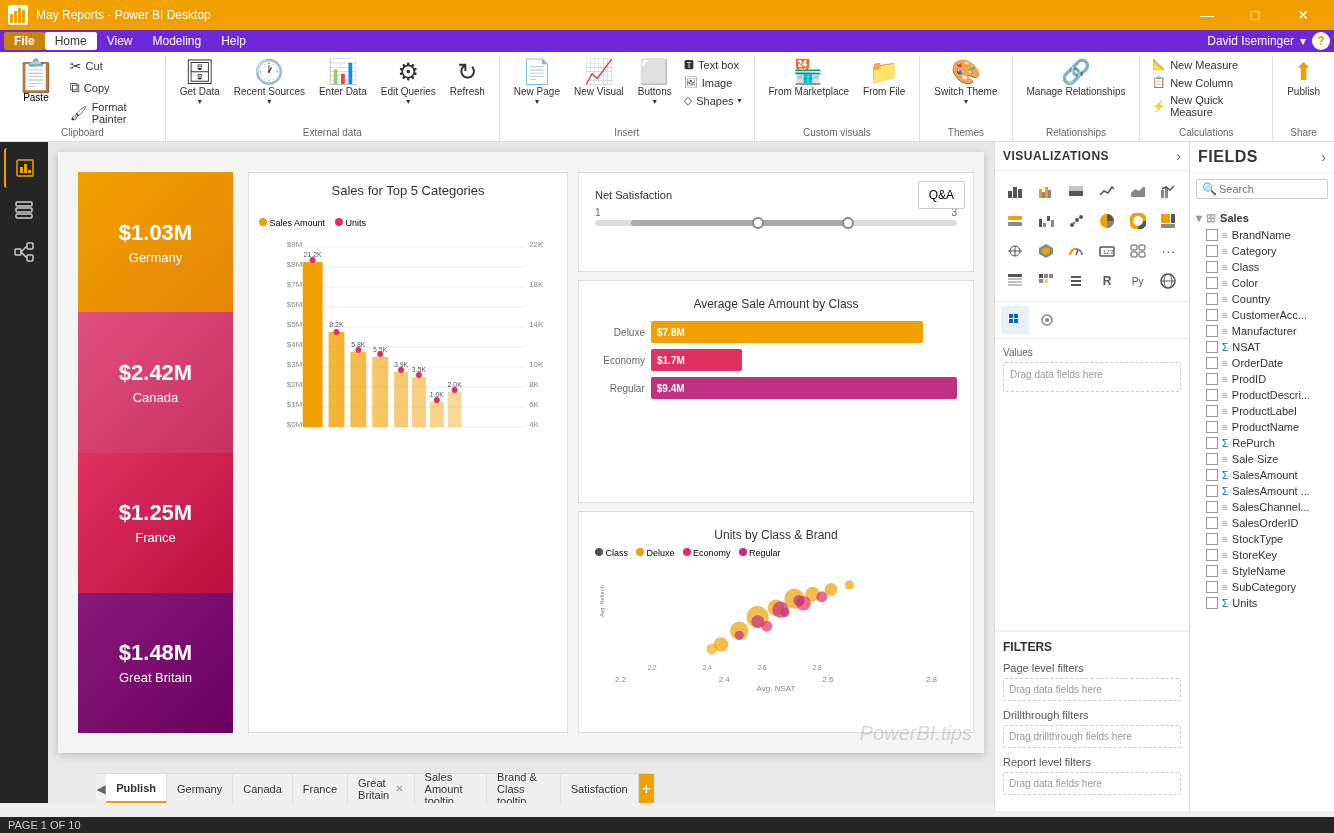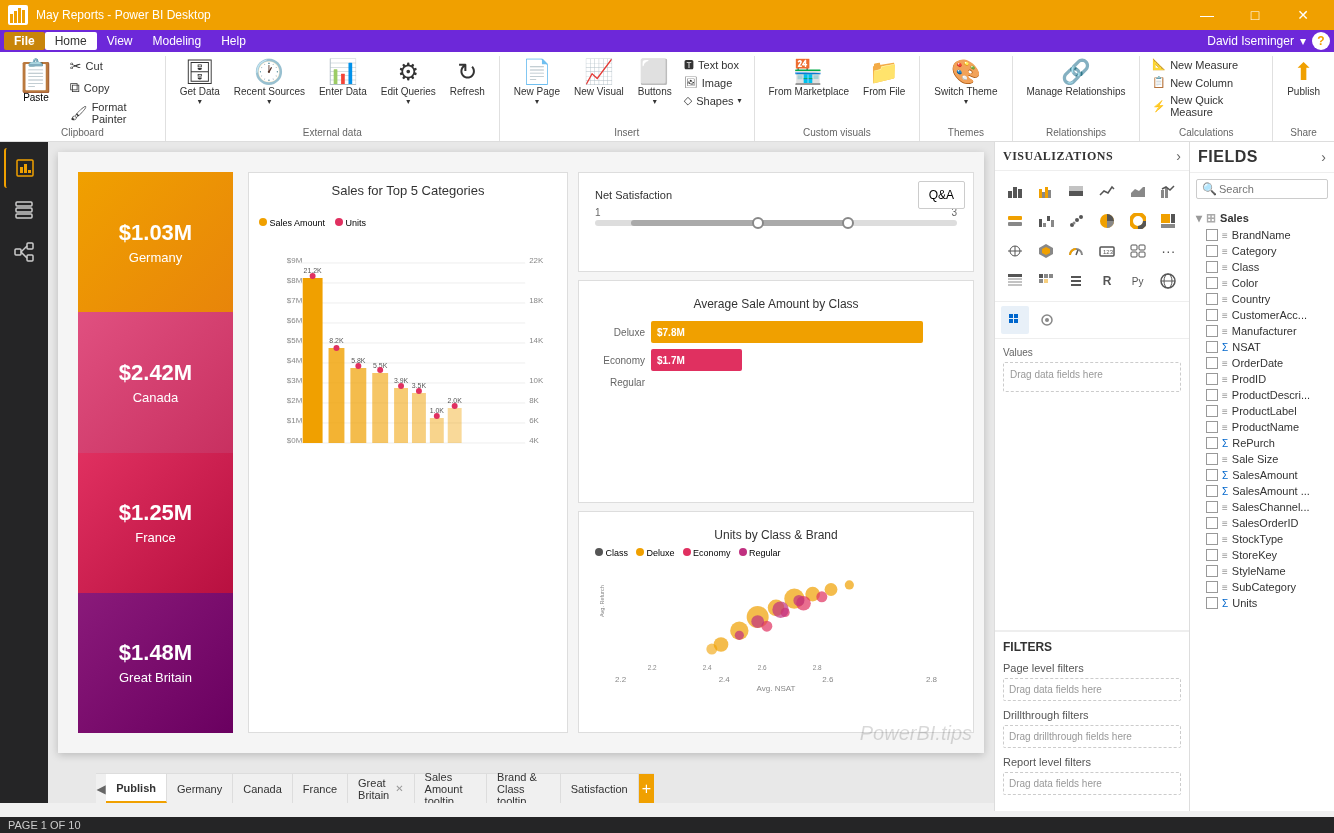--- a/index.html
+++ b/index.html
@@ -51,21 +51,21 @@
     .country-card .amount { font-size: 22px; font-weight: 700; }
     .country-card .name { font-size: 13px; margin-top: 4px; }
     .card-germany { background: linear-gradient(135deg, #f0a000, #e8850a); }
     .card-canada { background: linear-gradient(135deg, #e05080, #c83060); }
     .card-france { background: linear-gradient(135deg, #e03060, #b81040); }
     .card-britain { background: linear-gradient(135deg, #8a1a7a, #6a0060); }
 
     
     #bar-chart-panel { position: absolute; top: 20px; left: 190px; width: 320px; bottom: 20px; background: #fff; border: 1px solid #ddd; padding: 10px; }
     #bar-chart-panel .chart-title { text-align: center; font-size: 13px; color: #333; margin-bottom: 20px; }
-    .chart-legend { display: flex; gap: 10px; font-size: 9px; margin-bottom: 20px; }
+    .chart-legend { display: flex; gap: 10px; font-size: 9px; margin-bottom: 4px; }
     .legend-dot { width: 8px; height: 8px; border-radius: 50%; display: inline-block; }
 
     
     #right-charts { position: absolute; top: 20px; left: 520px; right: 10px; bottom: 20px; display: flex; flex-direction: column; gap: 8px; }
     .right-chart-box { background: #fff; border: 1px solid #ddd; padding: 16px; flex: 1; }
     .right-chart-box .chart-title { font-size: 12px; color: #333; text-align: center; margin-bottom: 6px; }
     .slider-track { height: 6px; background: #ddd; border-radius: 3px; position: relative; margin-bottom: 4px; }
     .slider-fill { position: absolute; height: 100%; background: #aaa; border-radius: 3px; left: 10%; right: 30%; }
     .slider-handle { position: absolute; width: 12px; height: 12px; background: #fff; border: 2px solid #888; border-radius: 50%; top: -3px; left: 50%; transform: translateX(-50%); }
     .qa-btn { background: #fff; border: 1px solid #ccc; padding: 6px 10px; font-size: 12px; cursor: pointer; border-radius: 2px; position: absolute; right: 8px; top: 8px; }
@@ -92,21 +92,21 @@
     .page-tab.active { background: #fff; font-weight: 600; border-bottom: 2px solid #f0a000; }
     .page-tab .tab-close { margin-left: 6px; color: #999; font-size: 10px; }
     .add-tab-btn { width: 30px; height: 100%; display: flex; align-items: center; justify-content: center; background: #f0a000; color: #fff; font-size: 16px; cursor: pointer; margin-left: auto; }
 
     
     #status-bar { position: absolute; bottom: 0; left: 0; right: 0; height: 16px; background: #252526; display: flex; align-items: center; padding: 0 8px; color: #ccc; font-size: 11px; }
 
     
     #viz-panel { position: absolute; top: 142px; right: 145px; width: 195px; bottom: 22px; background: #fff; border-left: 1px solid #ddd; display: flex; flex-direction: column; }
     #viz-header { display: flex; align-items: center; justify-content: space-between; padding: 6px 8px; border-bottom: 1px solid #eee; }
-    #viz-header .title { font-size: 12px; font-weight: 700; color: #333; letter-spacing: 0.5px; font-family: Liberation Serif, serif; }
+    #viz-header .title { font-size: 12px; font-weight: 700; color: #333; letter-spacing: 0.5px; }
     .viz-expand-btn { color: #666; cursor: pointer; font-size: 14px; }
 
     .viz-icons-grid { display: grid; grid-template-columns: repeat(6, 1fr); gap: 2px; padding: 6px; border-bottom: 1px solid #eee; }
     .viz-icon-btn { width: 28px; height: 28px; display: flex; align-items: center; justify-content: center; cursor: pointer; border-radius: 2px; color: #555; font-size: 14px; }
 
     .viz-fields-area { padding: 8px; border-bottom: 1px solid #eee; flex: 1; }
     .viz-field-label { font-size: 10px; color: #666; margin-bottom: 4px; }
     .viz-drop-area { border: 1px dashed #ccc; padding: 6px; font-size: 10px; color: #999; border-radius: 2px; min-height: 30px; }
 
     .filters-section { padding: 8px; border-top: 1px solid #eee; }
@@ -488,20 +488,23 @@
               </div>
           </div>
           <div class="avg-bar-row">
             <div class="avg-bar-label">Economy</div>
             <div class="avg-bar bar-economy" style="width:25%">
                 <span>$1.7M</span>
               </div>
           </div>
           <div class="avg-bar-row">
             <div class="avg-bar-label">Regular</div>
+            <div class="avg-bar bar-regular" style="width:85%">
+                <span>$9.4M</span>
+              </div>
           </div>
         </div>
       </div>
 
       <div class="right-chart-box">
         <div class="chart-title">Units by Class &amp; Brand</div>
         <div class="scatter-legend">
           <span><span class="legend-dot" style="background:#555"></span> Class</span>
           <span><span class="legend-dot" style="background:#f0a000"></span> Deluxe</span>
           <span><span class="legend-dot" style="background:#e03060"></span> Economy</span>

